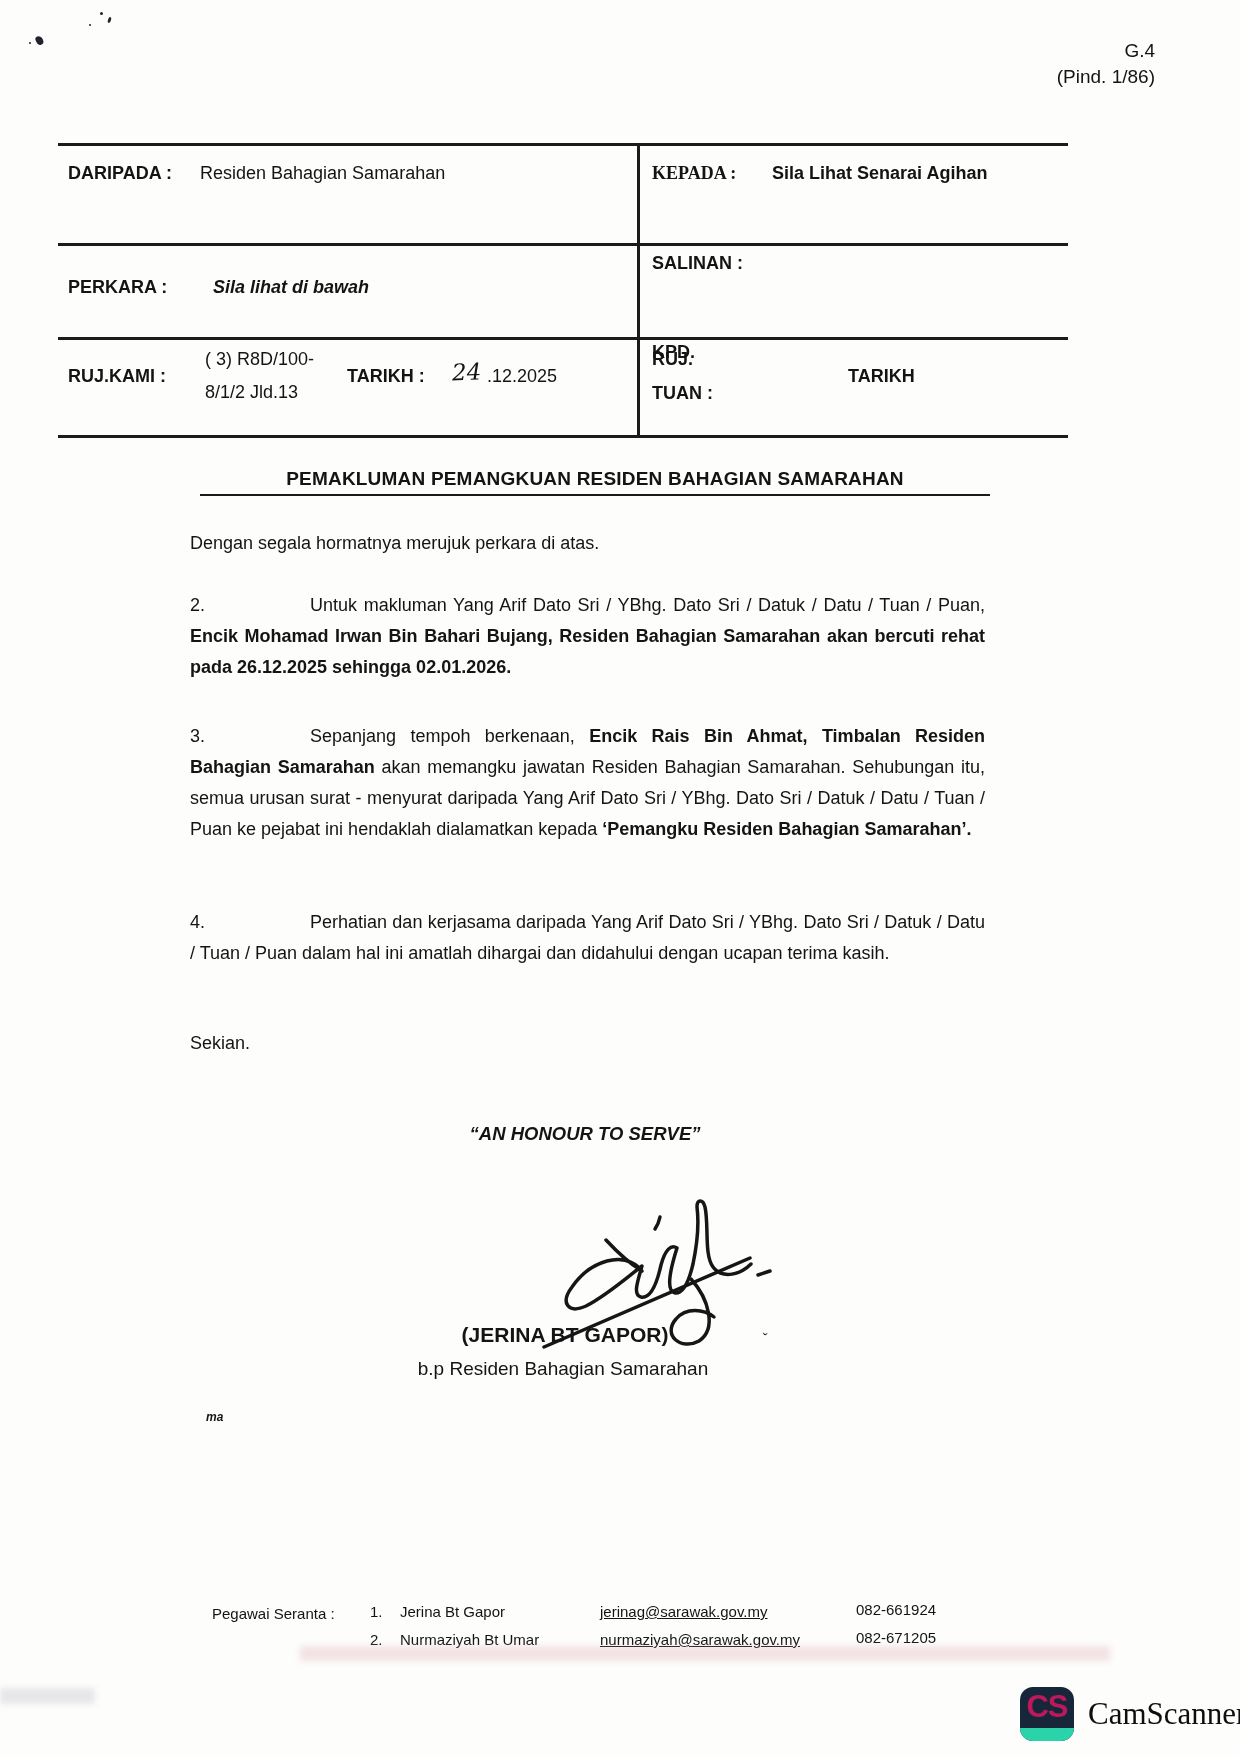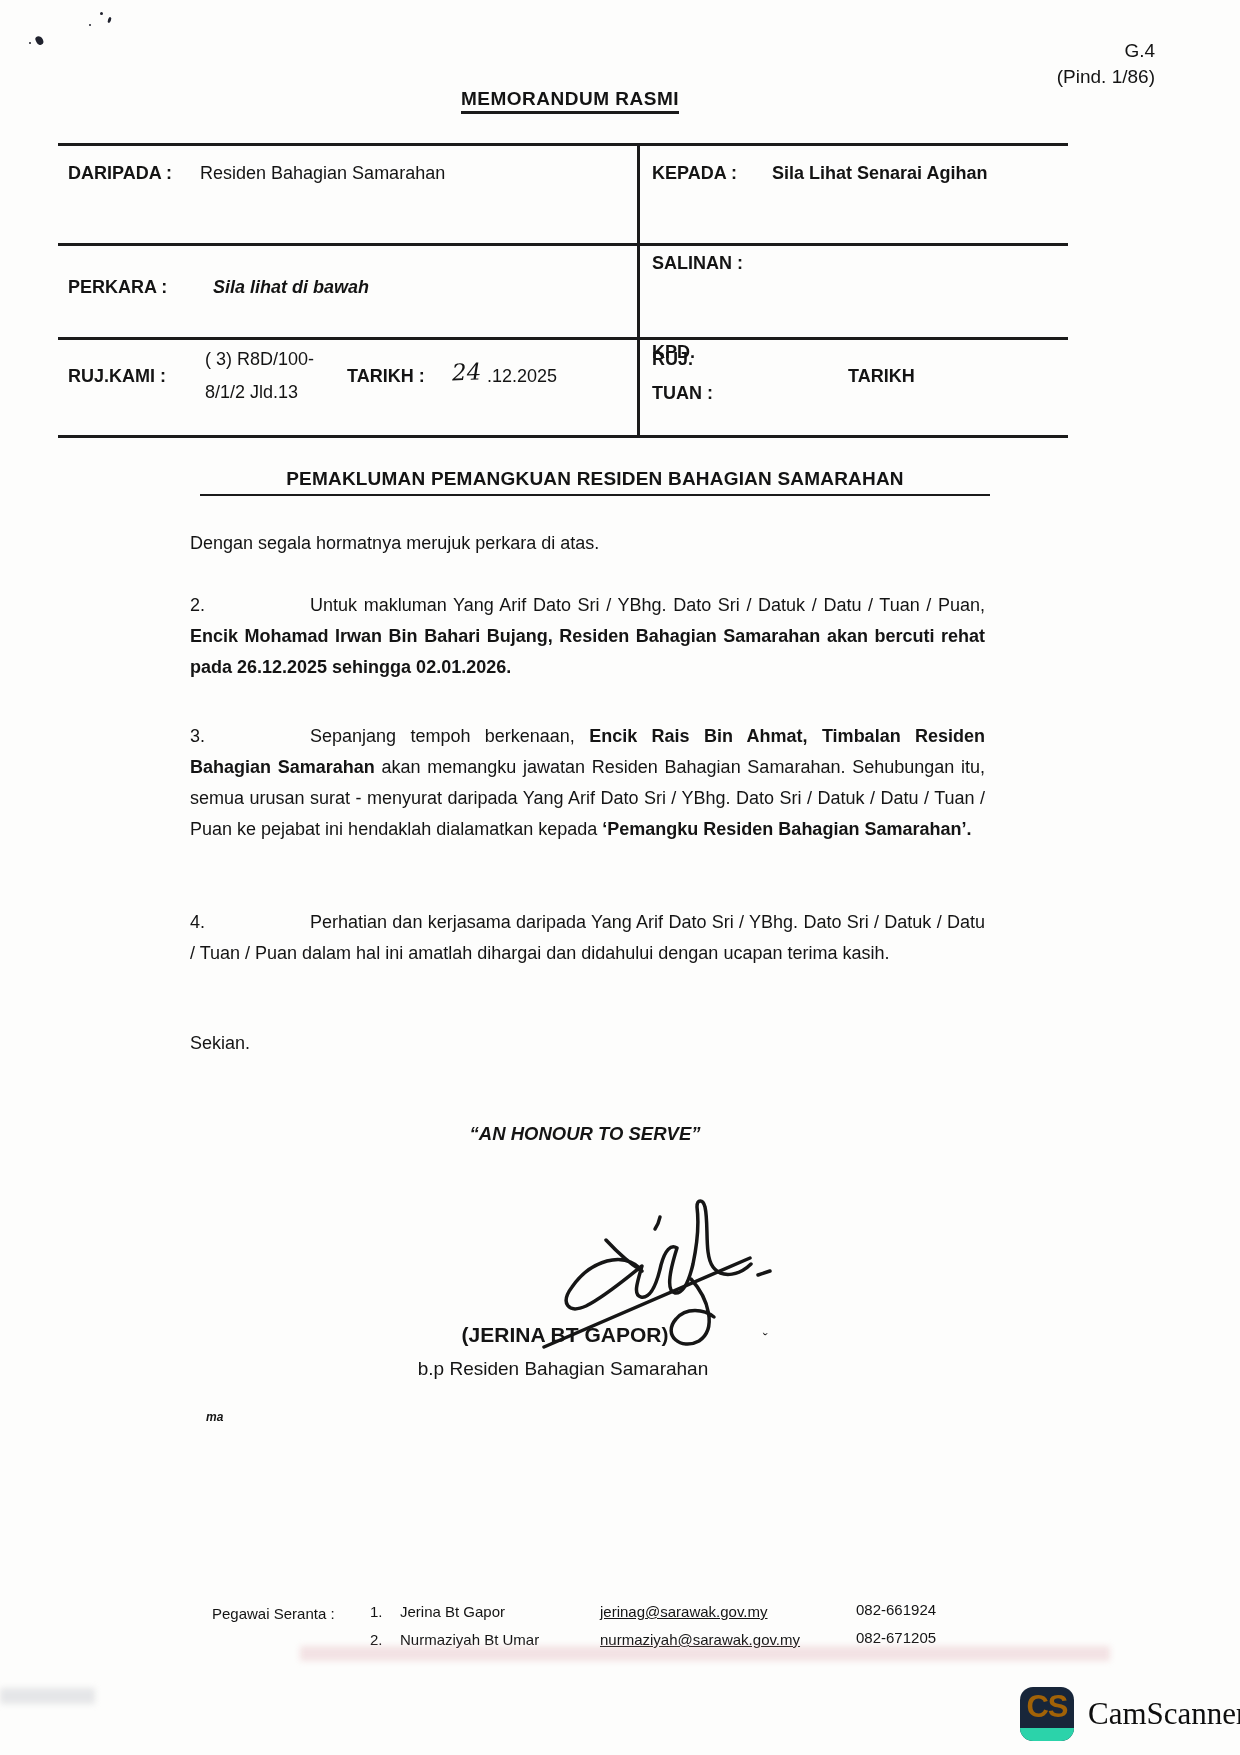--- a/index.html
+++ b/index.html
@@ -31,21 +31,21 @@
   .signame{width:800px;text-align:center;font-size:21px;font-weight:bold;}
   .sigbp{width:800px;text-align:center;font-size:19px;}
   .annot{font-size:12px;font-style:italic;font-weight:bold;}
   
   .ft{font-size:15px;white-space:nowrap;}
   .ft-email{text-decoration:underline;}
   
   .cs-box{position:absolute;width:54px;height:54px;border-radius:13px;overflow:hidden;}
   .cs-top{position:absolute;inset:0;}
   .cs-strip{position:absolute;left:0;right:0;bottom:0;height:13px;}
-  .cs-letters{position:absolute;top:2px;left:0;right:0;text-align:center;color:#a16207;
+  .cs-letters{position:absolute;top:2px;left:0;right:0;text-align:center;color:#be185d;
               font-weight:bold;font-size:31px;letter-spacing:-1px;font-family:"Liberation Sans",sans-serif;}
   .cs-name{font-family:"Liberation Serif",serif;font-size:31px;color:#0e0e0e;}
   
   .speck{position:absolute;background:#20222e;border-radius:50%;}
   .smudge{position:absolute;filter:blur(3px);}
   .tick{font-size:15px;color:#222;}
 </style>
 </head>
 <body>
 
@@ -55,33 +55,30 @@
   <div class="speck abs" style="left:108px;top:17px;width:3px;height:6px;transform:rotate(20deg);"></div>
   <div class="speck abs" style="left:89px;top:24px;width:2px;height:2px;"></div>
   <div class="speck abs" style="left:36px;top:36px;width:7px;height:9px;border-radius:40% 60% 50% 50%;transform:rotate(-25deg);"></div>
   <div class="speck abs" style="left:29px;top:42px;width:2px;height:2px;"></div>
 
   <div class="abs formcode" style="right:85px;top:38px;">
     <div>G.4</div>
     <div>(Pind. 1/86)</div>
   </div>
 
-  <div class="abs" style="left:0;top:88px;width:1140px;text-align:center;">
-    <span class="doctitle">MEMORANDUM RASMI</span>
-  </div>
 
   <div class="hline" style="left:58px;top:143px;width:1010px;"></div>
   <div class="hline" style="left:58px;top:243px;width:1010px;"></div>
   <div class="hline" style="left:58px;top:337px;width:1010px;"></div>
   <div class="hline" style="left:58px;top:435px;width:1010px;"></div>
   <div class="vline" style="left:637px;top:143px;height:295px;"></div>
 
   <span class="abs lbl" style="left:68px;top:163px;">DARIPADA :</span>
   <span class="abs val" style="left:200px;top:163px;">Residen Bahagian Samarahan</span>
-  <span class="abs lbl" style="left:652px;top:163px;">KEPADA :</span>
+  <span class="abs lbl" style="left:652px;top:163px;font-family:Liberation Serif, serif;">KEPADA :</span>
   <span class="abs lbl" style="left:772px;top:163px;">Sila Lihat Senarai Agihan</span>
 
   <span class="abs lbl" style="left:68px;top:277px;">PERKARA :</span>
   <span class="abs lbl i" style="left:213px;top:277px;text-align:center;">Sila lihat di bawah</span>
   <span class="abs lbl" style="left:652px;top:253px;">SALINAN :</span>
   <span class="abs lbl" style="left:652px;top:296px;margin-top:46px;">KPD.</span>
 
   <span class="abs lbl" style="left:68px;top:366px;">RUJ.KAMI :</span>
   <span class="abs val" style="left:205px;top:349px;">( 3) R8D/100-</span>
   <span class="abs val" style="left:205px;top:382px;">8/1/2 Jld.13</span>

